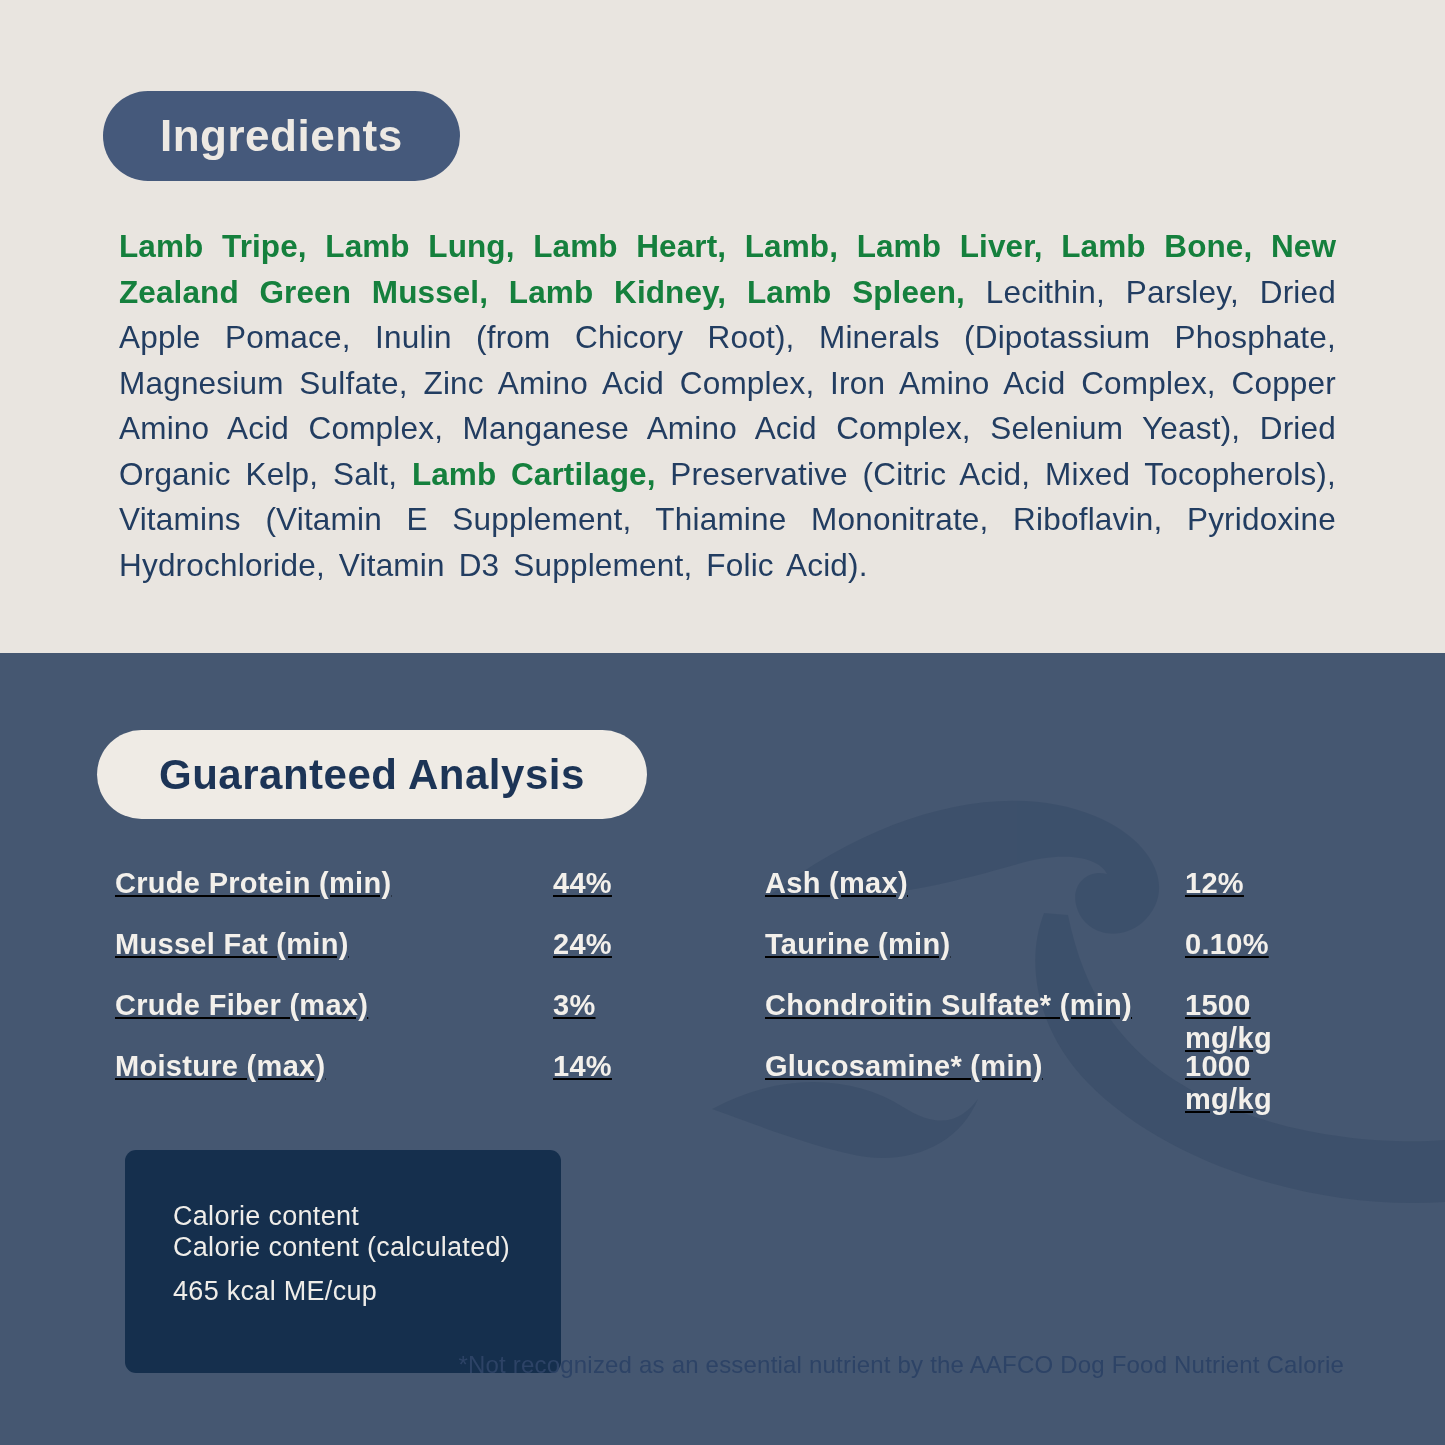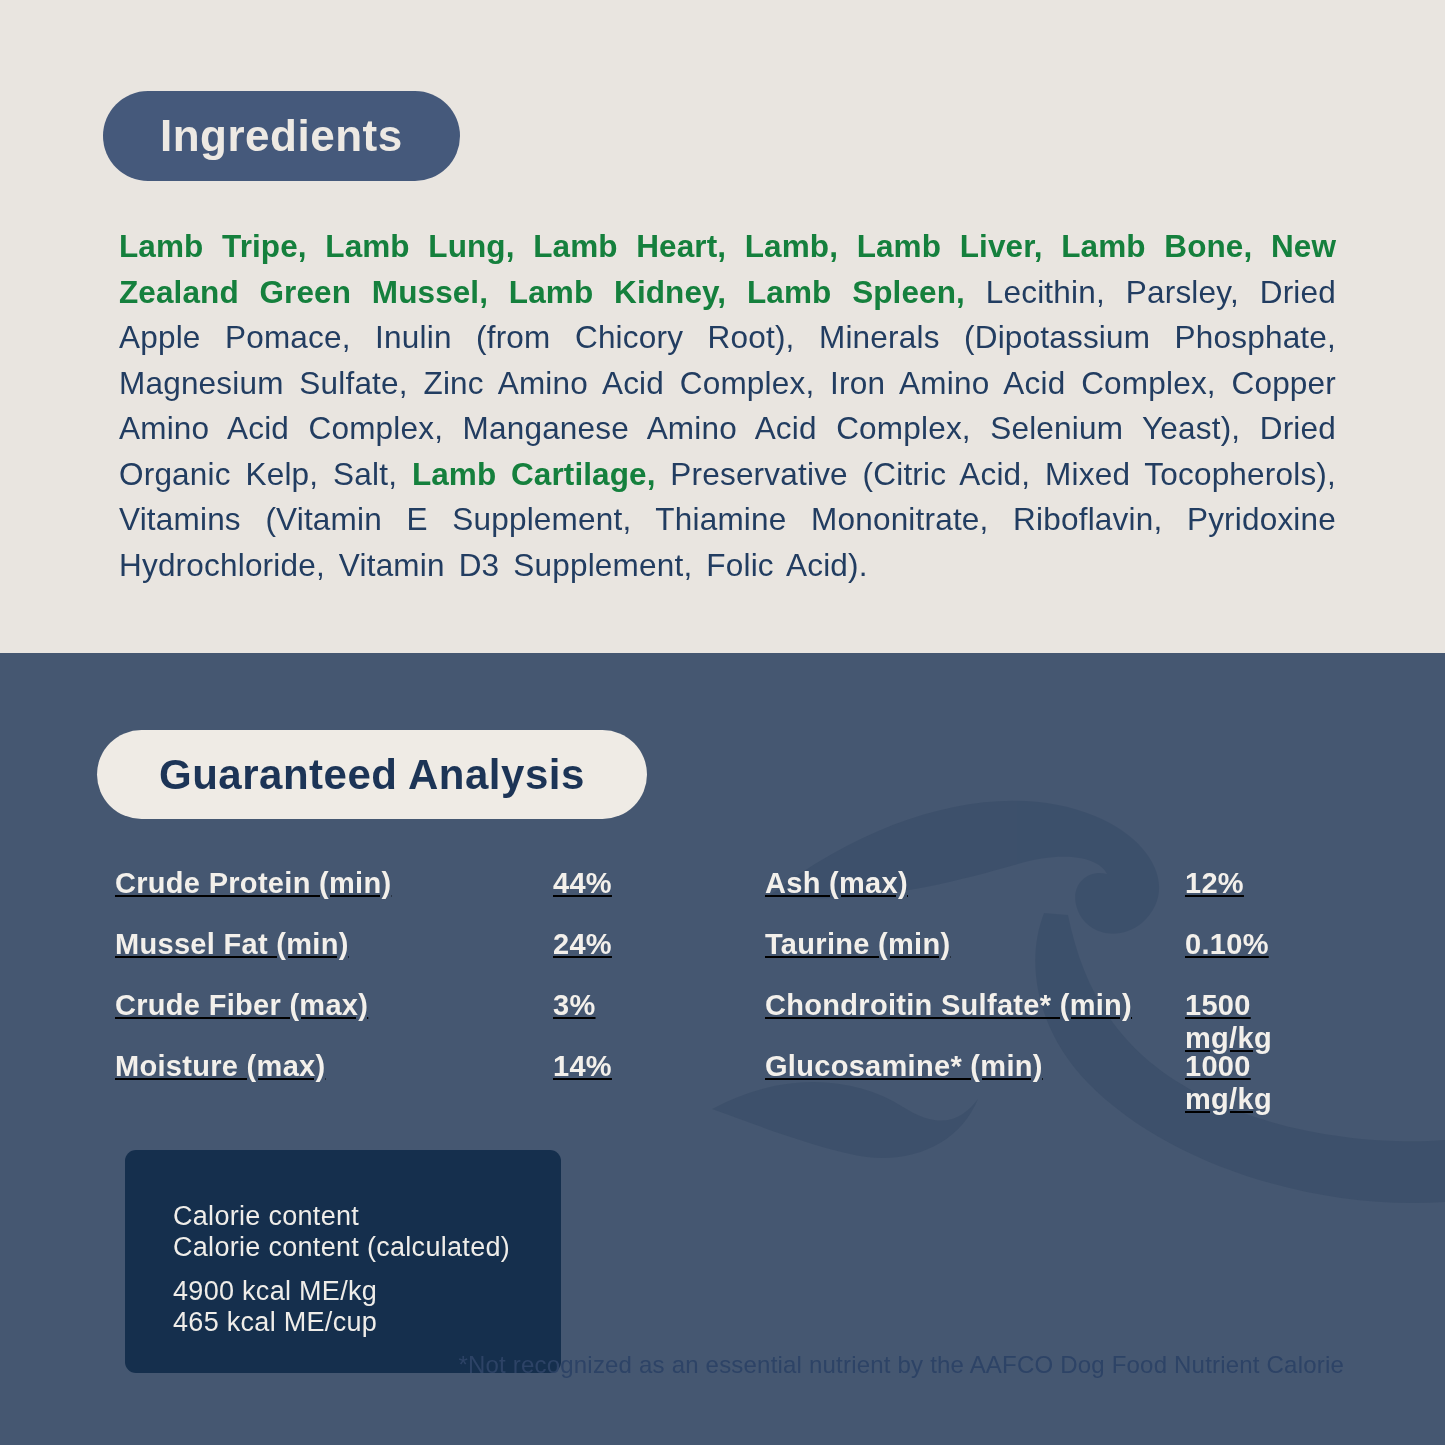--- a/index.html
+++ b/index.html
@@ -178,20 +178,19 @@
       <span>14%</span>
       <span>Glucosamine* (min)</span>
       <span>1000 mg/kg</span>
     </div>
   </div>
 
   <div class="calorie-box">
     <div>Calorie content</div>
     <div>Calorie content (calculated)</div>
     <div class="calorie-values">
-      <div>4900 kcal ME/kg</div>
       <div>465 kcal ME/cup</div>
     </div>
   </div>
 
   <div class="footnote">*Not recognized as an essential nutrient by the AAFCO Dog Food Nutrient Calorie</div>
 
 </div>
 
 </body></html>

